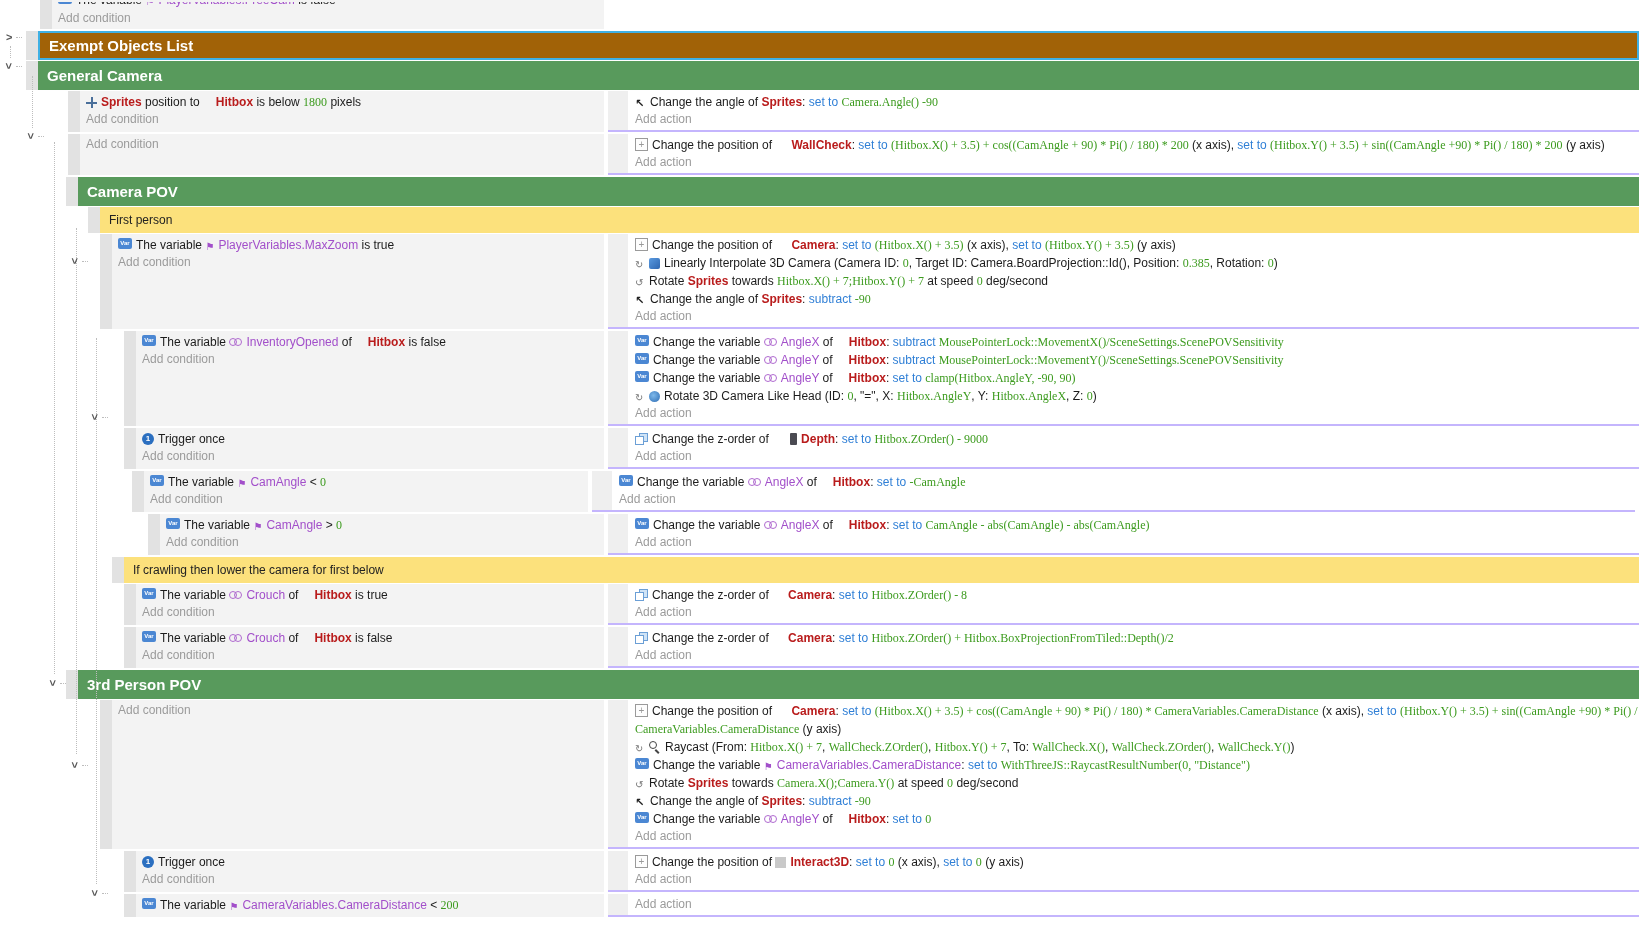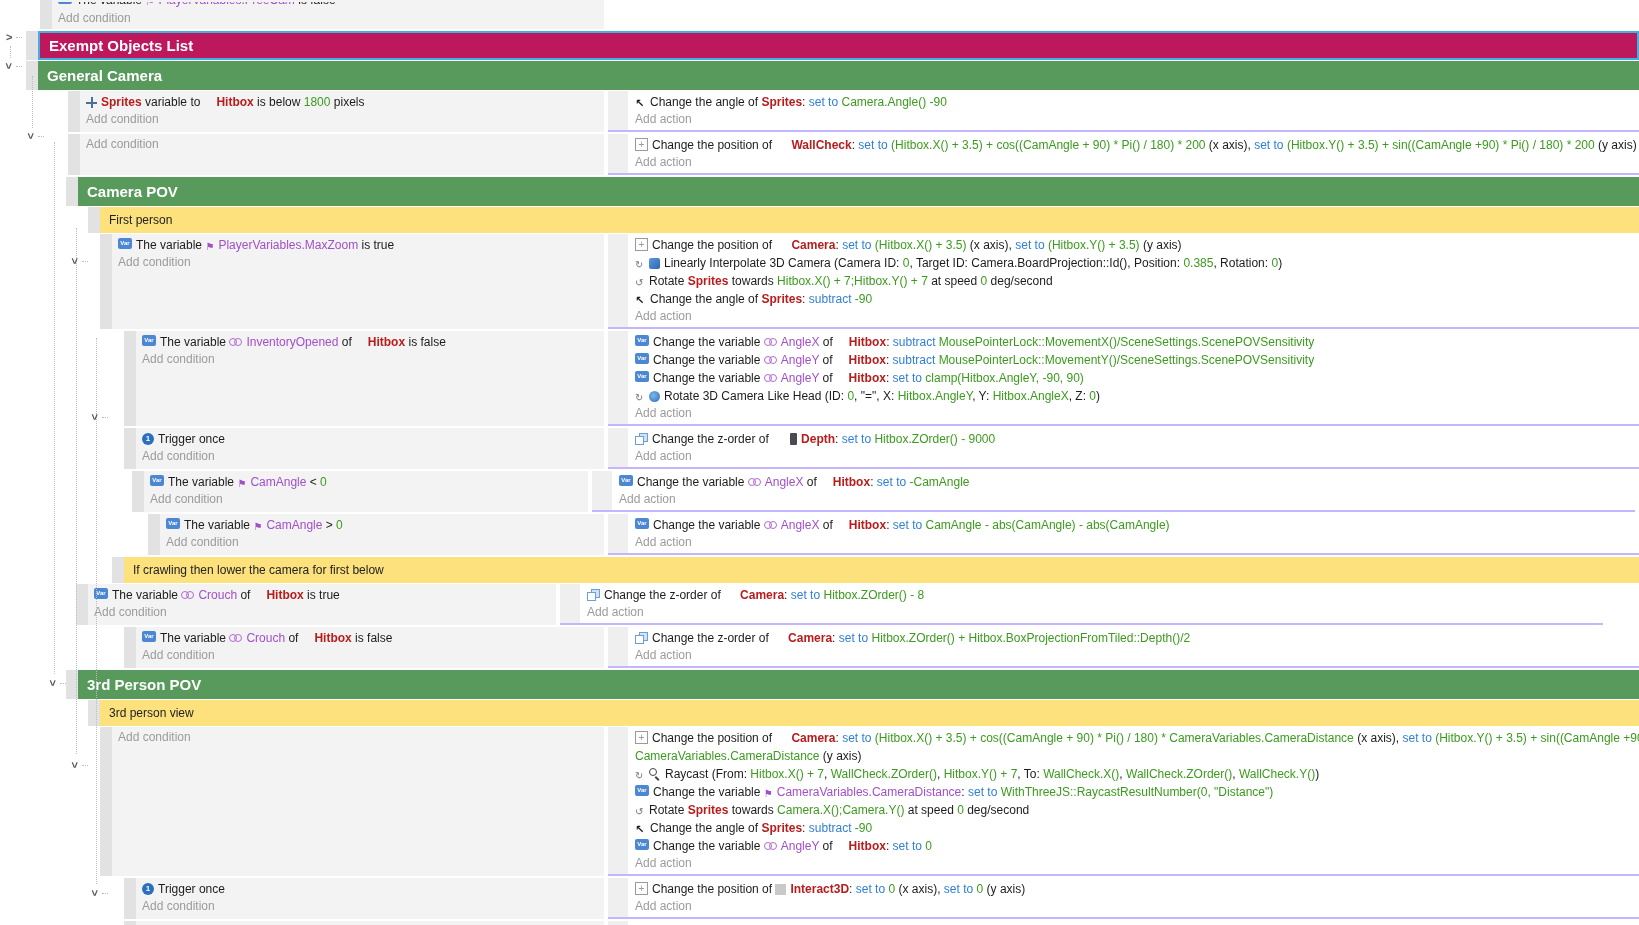--- a/index.html
+++ b/index.html
@@ -19,34 +19,34 @@
   .act-lines{padding:2px 0 2px 7px;overflow:hidden;white-space:nowrap;flex:1;}
   .line{height:18px;line-height:18px;}
   .addline{height:17px;line-height:17px;color:#9b9b9b;cursor:pointer;}
   .clipwrap{height:8px;overflow:hidden;}
   .clipwrap .line{margin-top:-11px;}
 
   
   .group{display:flex;align-items:stretch;height:29px;margin-bottom:1px;}
   .group .hstrip{width:12px;background:#e2e2e2;flex:none;}
   .gbar{flex:1;color:#fff;font-weight:bold;font-size:15px;display:flex;align-items:center;padding-left:9px;}
-  .g-purple .gbar{background:#be185d;}
+  .g-purple .gbar{background:#a16207;}
   .g-green  .gbar{background:#589a5c;}
   .g-selected .gbar{border:2px solid #3fb0e4;}
 
   
   .comment{display:flex;align-items:stretch;height:26px;margin-bottom:1px;}
   .comment .hstrip{width:12px;background:#e2e2e2;flex:none;}
   .cbar{flex:1;background:#fce17c;display:flex;align-items:center;padding-left:9px;color:#222;}
 
   
   .sg-t{color:#1c1c1c;}
   .sg-obj{color:#b91c1c;font-weight:bold;}
   .sg-kw{color:#2f7fd6;}
-  .sg-val{color:#3c9b1e;}
+  .sg-val{color:#3c9b1e;font-family:Liberation Serif, serif;}
   .sg-var{color:#a24fca;}
   .seg-gap{display:inline-block;width:16px;}
 
   
   .seg-ic{display:inline-block;vertical-align:-1px;margin-right:4px;position:relative;}
   .ic-var{width:14px;height:11px;background:#4b87d3;border-radius:2px;vertical-align:0px;}
   .ic-var::after{content:"Var";position:absolute;left:0;top:0;width:14px;text-align:center;
                  font-size:6px;line-height:11px;color:#fff;font-weight:bold;}
   .ic-flag{width:9px;}
   .ic-flag::after{content:"⚑";color:#a24fca;font-size:10px;line-height:10px;}
@@ -105,21 +105,21 @@
       <div class="gbar">Exempt Objects List</div>
     </div>
     <div class="row group g-green" style="margin-left: 26px;">
       <div class="hstrip"></div>
       <div class="gbar">General Camera</div>
     </div>
     <div class="row block" style="margin-left: 56px;">
       <div class="cond-cell" style="width: 536px;">
         <div class="cond-strip"></div>
         <div class="cond-lines">
-          <div class="line"><span class="seg-ic ic-dist"></span><span class="sg-obj">Sprites</span><span class="sg-t"> variable to</span><span class="seg-gap"></span><span class="sg-obj">Hitbox</span><span class="sg-t"> is below </span><span class="sg-val">1800</span><span class="sg-t"> pixels</span></div>
+          <div class="line"><span class="seg-ic ic-dist"></span><span class="sg-obj">Sprites</span><span class="sg-t"> position to</span><span class="seg-gap"></span><span class="sg-obj">Hitbox</span><span class="sg-t"> is below </span><span class="sg-val">1800</span><span class="sg-t"> pixels</span></div>
           <div class="line addline">Add condition</div>
         </div>
       </div>
       <div class="gapcol"></div>
       <div class="act-cell">
         <div class="act-strip"></div>
         <div class="act-lines">
           <div class="line"><span class="seg-ic ic-angle"></span><span class="sg-t">Change the angle of </span><span class="sg-obj">Sprites</span><span class="sg-t">: </span><span class="sg-kw">set to</span><span class="sg-t"> </span><span class="sg-val">Camera.Angle() -90</span></div>
           <div class="line addline">Add action</div>
         </div>
@@ -237,21 +237,21 @@
         <div class="act-lines">
           <div class="line"><span class="seg-ic ic-var"></span><span class="sg-t">Change the variable </span><span class="seg-ic ic-ivar"></span><span class="sg-var">AngleX</span><span class="sg-t"> of</span><span class="seg-gap"></span><span class="sg-obj">Hitbox</span><span class="sg-t">: </span><span class="sg-kw">set to</span><span class="sg-t"> </span><span class="sg-val">CamAngle - abs(CamAngle) - abs(CamAngle)</span></div>
           <div class="line addline">Add action</div>
         </div>
       </div>
     </div>
     <div class="row comment" style="margin-left: 112px;">
       <div class="hstrip"></div>
       <div class="cbar">If crawling then lower the camera for first below</div>
     </div>
-    <div class="row block" style="margin-left: 64px;">
+    <div class="row block" style="margin-left: 112px;">
       <div class="cond-cell" style="width: 480px;">
         <div class="cond-strip"></div>
         <div class="cond-lines">
           <div class="line"><span class="seg-ic ic-var"></span><span class="sg-t">The variable </span><span class="seg-ic ic-ivar"></span><span class="sg-var">Crouch</span><span class="sg-t"> of</span><span class="seg-gap"></span><span class="sg-obj">Hitbox</span><span class="sg-t"> is true</span></div>
           <div class="line addline">Add condition</div>
         </div>
       </div>
       <div class="gapcol"></div>
       <div class="act-cell">
         <div class="act-strip"></div>
@@ -274,24 +274,20 @@
         <div class="act-strip"></div>
         <div class="act-lines">
           <div class="line"><span class="seg-ic ic-zorder"></span><span class="sg-t">Change the z-order of </span><span class="seg-gap"></span><span class="sg-obj">Camera</span><span class="sg-t">: </span><span class="sg-kw">set to</span><span class="sg-t"> </span><span class="sg-val">Hitbox.ZOrder() + Hitbox.BoxProjectionFromTiled::Depth()/2</span></div>
           <div class="line addline">Add action</div>
         </div>
       </div>
     </div>
     <div class="row group g-green" style="margin-left: 66px;">
       <div class="hstrip"></div>
       <div class="gbar">3rd Person POV</div>
-    </div>
-    <div class="row comment" style="margin-left: 88px;">
-      <div class="hstrip"></div>
-      <div class="cbar">3rd person view</div>
     </div>
     <div class="row block" style="margin-left: 88px;">
       <div class="cond-cell" style="width: 504px;">
         <div class="cond-strip"></div>
         <div class="cond-lines">
           <div class="line addline">Add condition</div>
         </div>
       </div>
       <div class="gapcol"></div>
       <div class="act-cell">

